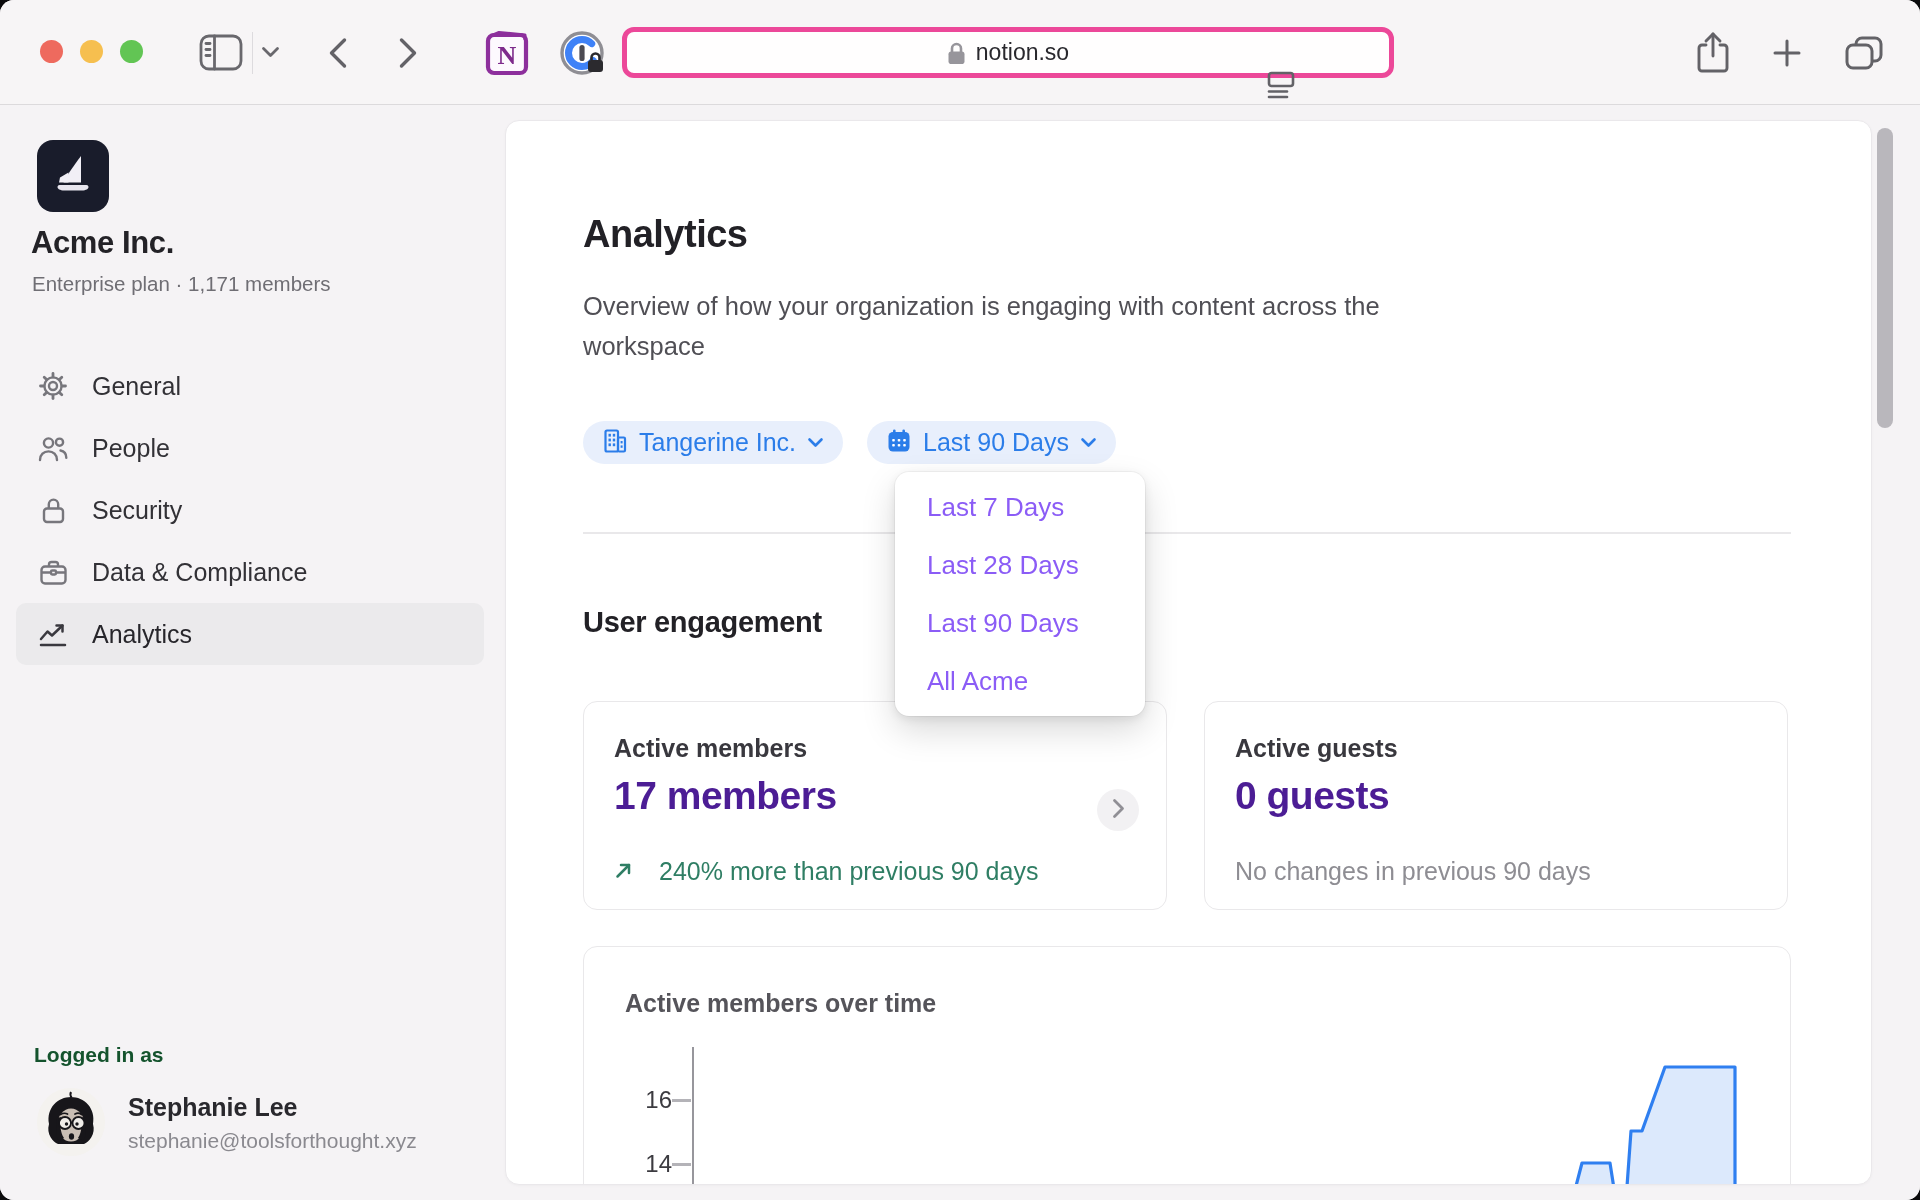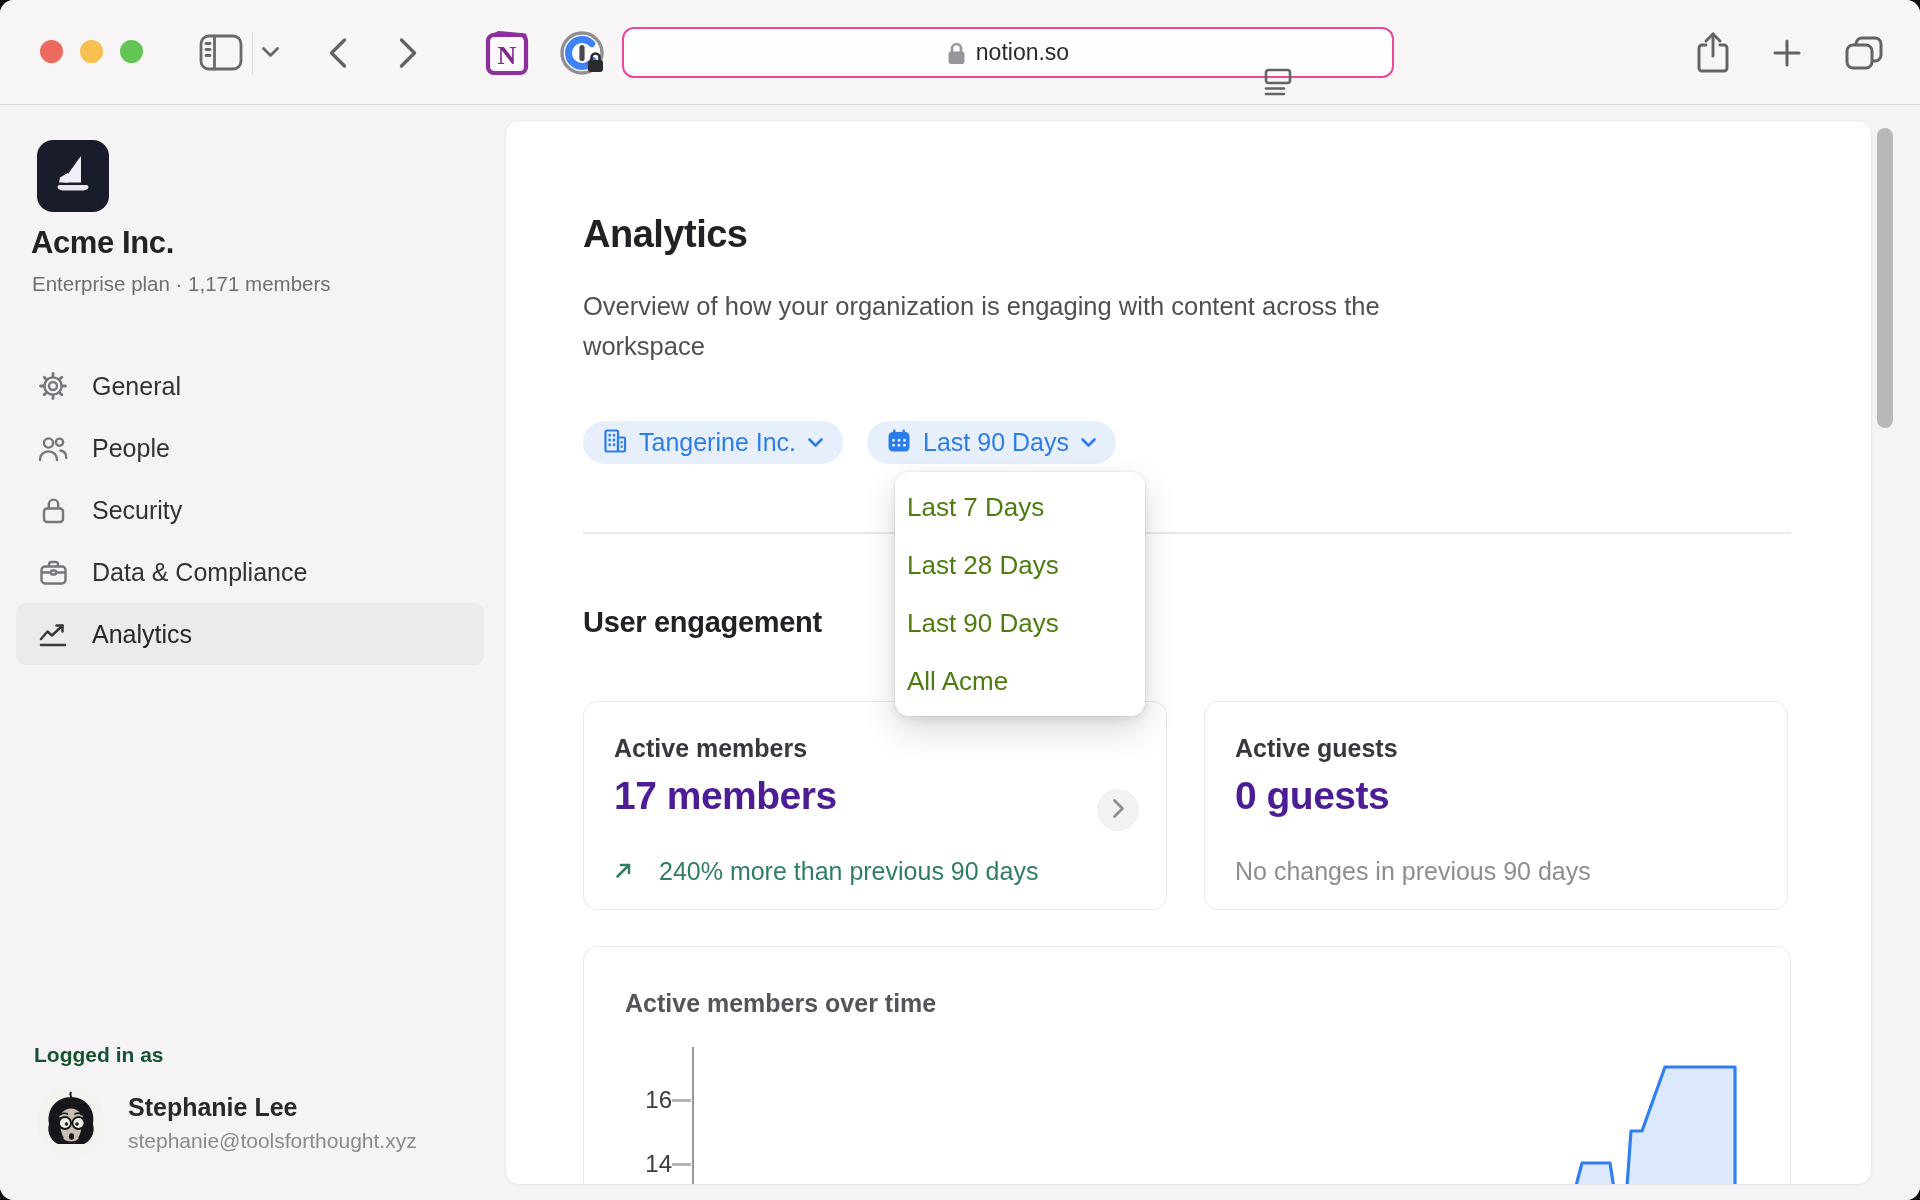--- a/index.html
+++ b/index.html
@@ -7,21 +7,21 @@
   .window { position:relative; width:1920px; height:1200px; border-radius:14px; overflow:hidden; background:#f5f3f5; }
 
   
   .toolbar { position:absolute; left:0; top:0; width:1920px; height:105px; background:#f7f5f6; border-bottom:1px solid #dcdadc; }
   .traffic { position:absolute; left:40px; top:40px; display:flex; gap:17px; }
   .traffic span { width:23px; height:23px; border-radius:50%; display:block; }
   .t-red{background:#ee6a5e;} .t-yellow{background:#f6bf4f;} .t-green{background:#62c554;}
   .tbtn { position:absolute; background:none; border:none; cursor:default; display:flex; align-items:center; justify-content:center; }
   .toolbar svg { display:block; }
   .tb-sep { position:absolute; left:252px; top:32px; width:1px; height:42px; background:#dddbde; }
-  .urlbar { position:absolute; left:622px; top:27px; width:772px; height:51px; background:#fffefe; border:2px solid #ec4899; border-radius:12px; }
+  .urlbar { position:absolute; left:622px; top:27px; width:772px; height:51px; background:#fffefe; border:5px solid #ec4899; border-radius:12px; }
   .url-center { position:absolute; left:0; right:0; top:0; bottom:0; display:flex; align-items:center; justify-content:center; gap:10px; }
   .url-text { font-size:23px; color:#29282d; }
   .reader-btn { left:634px; top:36px; width:40px; height:34px; }
 
   
   .page { position:absolute; left:0; top:105px; width:1920px; height:1095px; background:#f5f3f5; }
   .ws-logo { position:absolute; left:37px; top:35px; width:72px; height:72px; border-radius:16px; background:#191c2b; display:flex; align-items:center; justify-content:center; }
   .ws-name { position:absolute; left:31px; top:120px; font-size:31px; font-weight:700; color:#232227; letter-spacing:-0.4px; }
   .ws-meta { position:absolute; left:32px; top:167px; font-size:20.5px; color:#6f6e74; }
   .nav { position:absolute; left:16px; top:250px; width:468px; }
@@ -41,21 +41,21 @@
   .h1 { position:absolute; left:77px; top:92px; font-size:38px; font-weight:700; color:#222126; letter-spacing:-0.5px; }
   .desc { position:absolute; left:77px; top:165px; width:920px; font-size:25.5px; line-height:40px; color:#504f55; }
   .chips { position:absolute; left:77px; top:300px; display:flex; gap:24px; }
   .chip { height:43px; display:flex; align-items:center; gap:11px; padding:16px 19px; background:#e8effc; border-radius:22px; cursor:default; }
   .chip-label { font-size:25px; font-weight:500; }
   .divider { position:absolute; left:77px; top:411px; width:1208px; height:2px; background:#e9e8ea; }
   .section-title { position:absolute; left:77px; top:485px; font-size:29px; font-weight:700; color:#222126; letter-spacing:-0.3px; }
 
   .dropdown { position:absolute; left:389px; top:351px; width:250px; padding:6px 0; background:#ffffff; border-radius:14px; z-index:30;
               box-shadow:0 0 0 1px rgba(0,0,0,0.04), 0 14px 34px rgba(0,0,0,0.15), 0 3px 10px rgba(0,0,0,0.08); }
-  .dd-item { height:58px; display:flex; align-items:center; padding-left:12px; font-size:26px; color:#4d7c0f; cursor:default; }
+  .dd-item { height:58px; display:flex; align-items:center; padding-left:32px; font-size:26px; color:#8b5cf6; cursor:default; }
 
   .cards { position:absolute; left:77px; top:580px; display:flex; gap:37px; }
   .card { width:584px; height:209px; border:1.5px solid #e9e8ea; border-radius:14px; background:#fff; position:relative; padding:32px 30px; }
   .card-title { font-size:25px; font-weight:600; color:#39383e; }
   .card-value { margin-top:11px; font-size:39px; font-weight:700; color:#4c1d95; letter-spacing:-0.5px; }
   .card-change { position:absolute; left:30px; top:155px; display:flex; align-items:center; gap:26px; font-size:25px; }
   .change-pos { color:#2f7e64; }
   .change-neutral { color:#8e8d93; }
   .chev-circle { position:absolute; left:513px; top:87px; width:42px; height:42px; border-radius:50%; background:#f2f1f3; display:flex; align-items:center; justify-content:center; }
 

